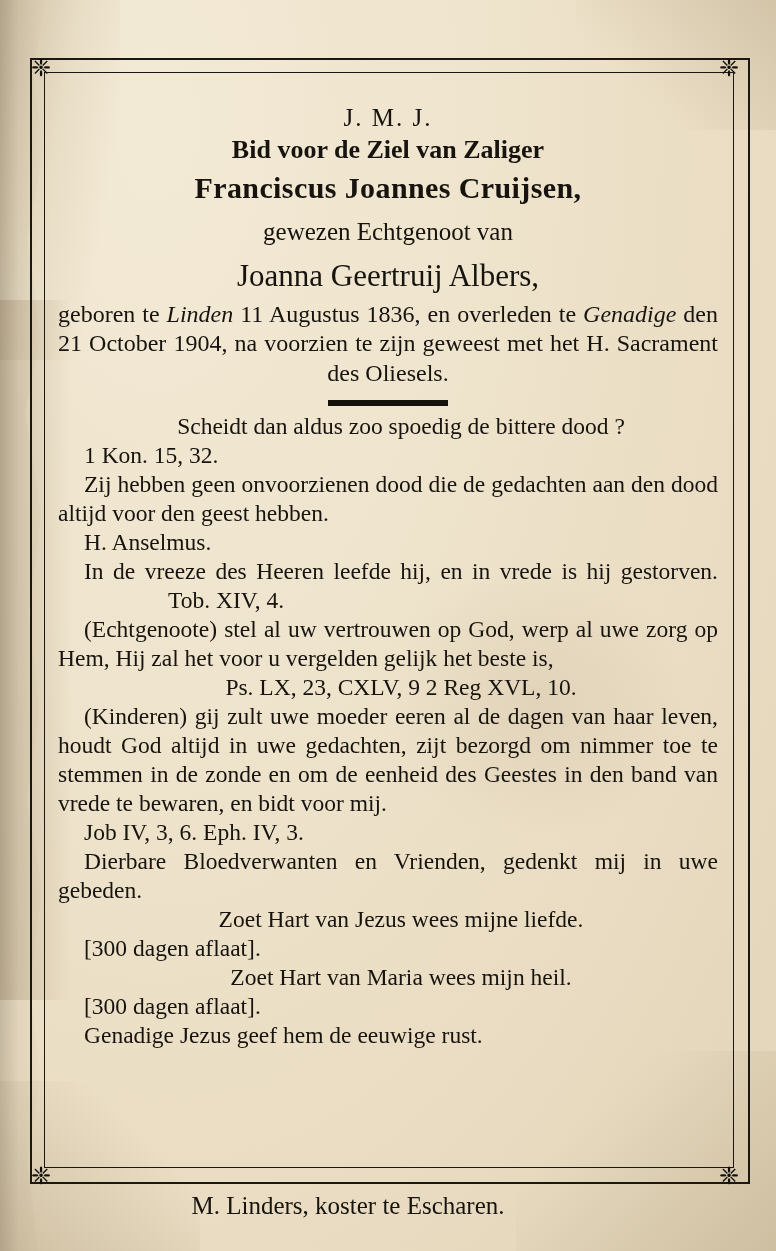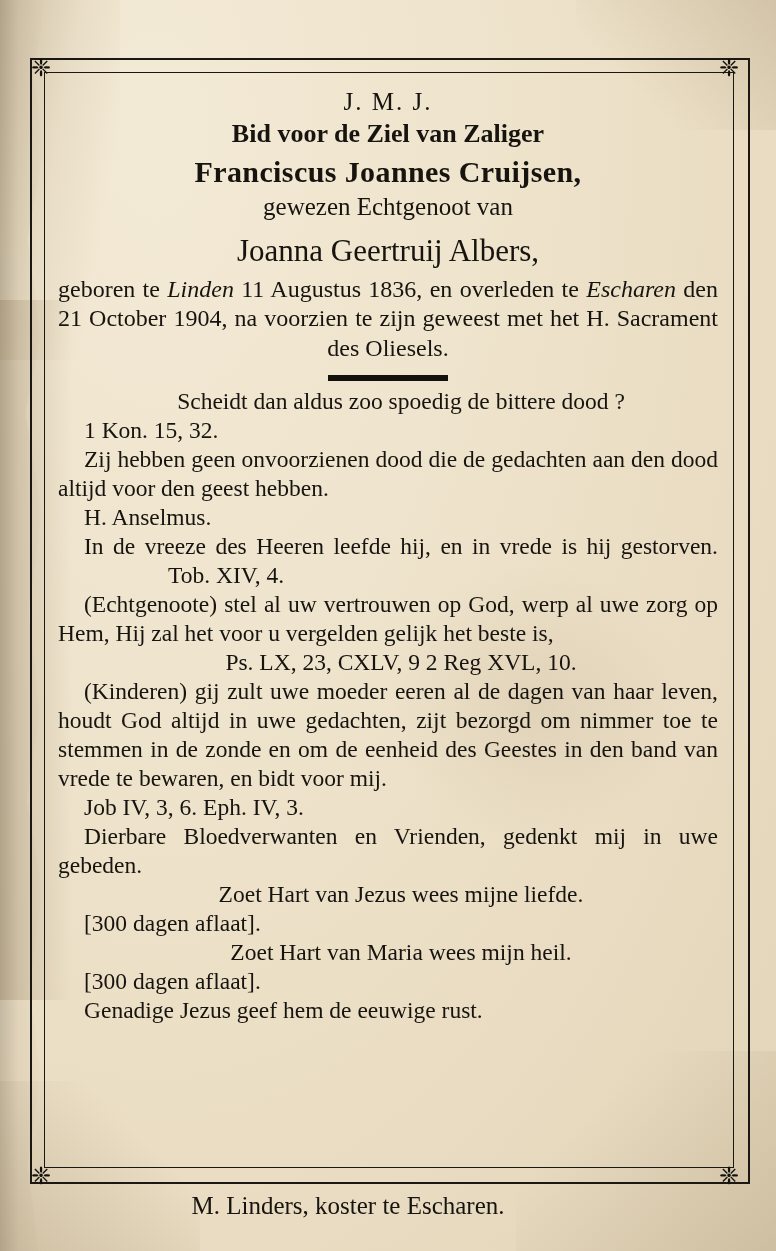--- a/index.html
+++ b/index.html
@@ -96,36 +96,36 @@
     position: absolute;
     left: 58px; top: 84px;
     width: 660px;
     height: 1076px;
   }
 
   .center { text-align: center; }
   .jmj {
     font-size: 25px;
     letter-spacing: 2px;
-    margin-top: 4px;
+    margin-top: 20px;
   }
   .line2 {
     font-size: 26px;
     margin-top: 3px;
     font-weight: bold;
   }
   .name1 {
     font-weight: bold;
     font-size: 30px;
     letter-spacing: 0.4px;
     margin-top: 6px;
   }
   .line4 {
     font-size: 25px;
-    margin-top: 4px;
+    margin-top: 13px;
   }
   .name2 {
     font-size: 31px;
     margin-top: 12px;
   }
   .bio {
     font-size: 24px;
     line-height: 1.22;
     text-align: justify;
     text-align-last: center;
@@ -192,21 +192,21 @@
   <div class="corner br">❈</div>
 
   <div class="content">
 
     <div class="center jmj">J. M. J.</div>
     <div class="center line2">Bid voor de Ziel van Zaliger</div>
     <div class="center name1">Franciscus Joannes Cruijsen,</div>
     <div class="center line4">gewezen Echtgenoot van</div>
     <div class="center name2">Joanna Geertruij Albers,</div>
 
-    <div class="bio"><span>geboren te </span><em>Linden</em><span> 11 Augustus 1836, en overleden te </span><em>Escharen</em><span> den 21 October 1904, na voorzien te zijn geweest met het H. Sacrament des Oliesels.</span></div>
+    <div class="bio"><span>geboren te </span><em>Linden</em><span> 11 Augustus 1836, en overleden te </span><em>Genadige</em><span> den 21 October 1904, na voorzien te zijn geweest met het H. Sacrament des Oliesels.</span></div>
 
     <div class="divider"></div>
 
     <div class="body">
 
       <p class="centerline">Scheidt dan aldus zoo spoedig de bittere dood ?</p>
       <p class="ref">1 Kon. 15, 32.</p>
 
       <p>Zij hebben geen onvoorzienen dood die de gedachten aan den dood altijd voor den geest hebben.</p>
       <p class="ref">H. Anselmus.</p>

